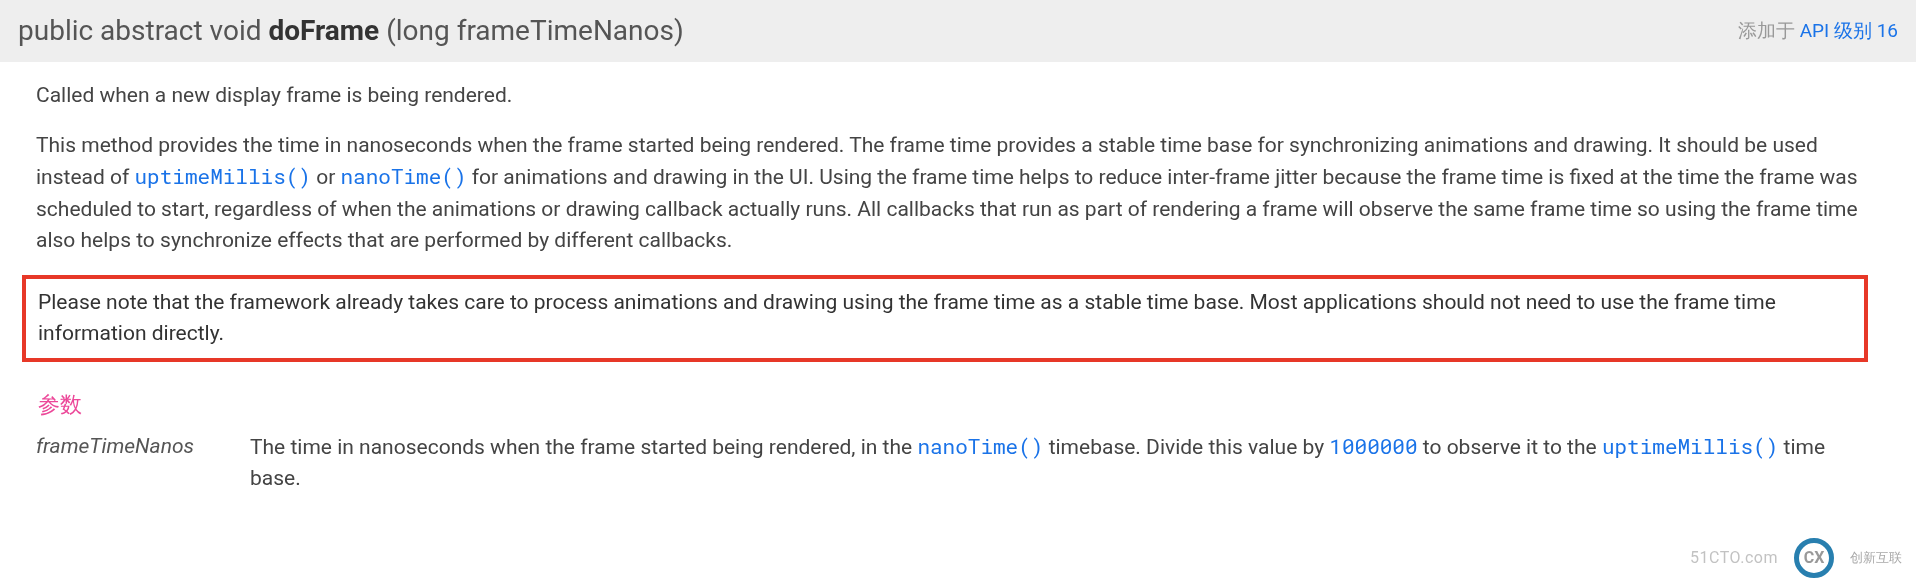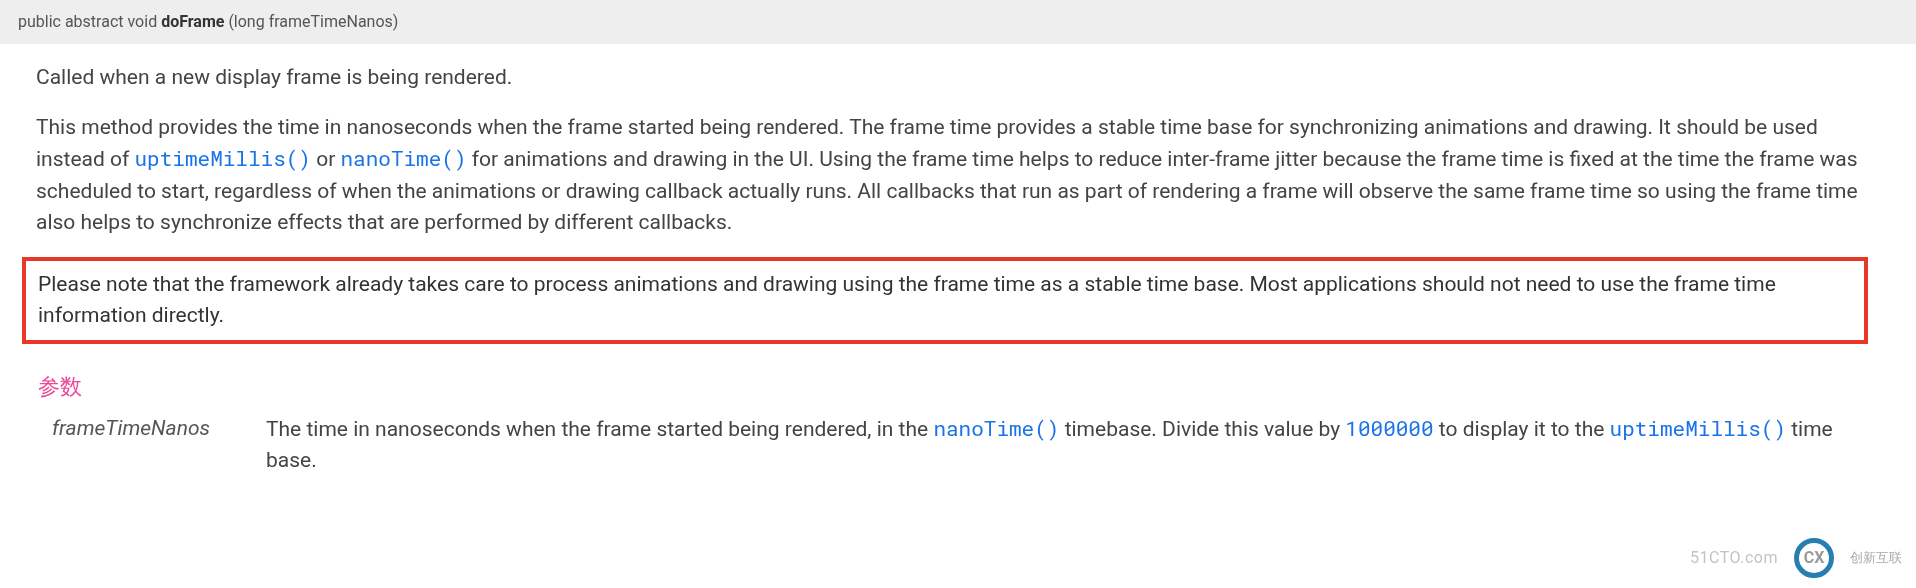--- a/index.html
+++ b/index.html
@@ -13,34 +13,34 @@
     font-size: 21px;
     line-height: 1.5;
   }
   .signature-bar {
     background: #eeeeee;
     padding: 10px 18px;
     display: flex;
     align-items: center;
     justify-content: space-between;
   }
-  .sig-left { font-size: 16px; color: #555; }
+  .sig-left { font-size: 28px; color: #555; }
   .sig-left .bold { font-weight: 700; color: #333; }
   .sig-right { font-size: 19px; color: #999; white-space: nowrap; }
   .sig-right .api-link { color: #1a73e8; }
   .content { padding: 0 48px 18px 36px; }
   .para { margin: 18px 0; color: #444; }
   .codelink { color: #1a73e8; font-family: "Roboto Mono", Menlo, Consolas, monospace; text-align: right; }
   .highlight-box {
     border: 4px solid #e73828;
     padding: 8px 12px;
     margin: 14px 0 26px -14px;
   }
   .params-heading { color: #ec4899; font-size: 22px; margin: 12px 0 8px 2px; }
-  .param-row { display: flex; gap: 24px; margin-left: 16px; }
+  .param-row { display: flex; gap: 24px; }
   .param-name { font-style: italic; color: #555; width: 190px; flex: 0 0 auto; padding-top: 2px; }
   .param-desc { flex: 1 1 auto; color: #444; padding-top: 2px; }
   .watermark {
     position: fixed;
     right: 14px;
     bottom: 10px;
     display: flex;
     align-items: center;
     gap: 16px;
     color: #b8b8b8;
@@ -58,40 +58,43 @@
   }
   .watermark .cn { font-size: 13px; color: #999; }
 </style>
 </head>
 <body>
 
 <div class="signature-bar">
   <div class="sig-left">
     <span>public abstract void </span><span class="bold">doFrame</span><span> (long frameTimeNanos)</span>
   </div>
+  <div class="sig-right">
+    <span>添加于 </span><span class="api-link">API 级别 16</span>
+  </div>
 </div>
 
 <div class="content">
 
   <p class="para">Called when a new display frame is being rendered.</p>
 
   <p class="para">
     <span>This method provides the time in nanoseconds when the frame started being rendered. The frame time provides a stable time base for synchronizing animations and drawing. It should be used instead of </span><span class="codelink">uptimeMillis()</span><span> or </span><span class="codelink">nanoTime()</span><span> for animations and drawing in the UI. Using the frame time helps to reduce inter-frame jitter because the frame time is fixed at the time the frame was scheduled to start, regardless of when the animations or drawing callback actually runs. All callbacks that run as part of rendering a frame will observe the same frame time so using the frame time also helps to synchronize effects that are performed by different callbacks.</span>
   </p>
 
   <div class="highlight-box">
     <span>Please note that the framework already takes care to process animations and drawing using the frame time as a stable time base. Most applications should not need to use the frame time information directly.</span>
   </div>
 
   <div class="params-heading">参数</div>
 
   <div class="param-row">
     <div class="param-name">frameTimeNanos</div>
     <div class="param-desc">
-      <span>The time in nanoseconds when the frame started being rendered, in the </span><span class="codelink">nanoTime()</span><span> timebase. Divide this value by </span><span class="codelink">1000000</span><span> to display it to the </span><span class="codelink">uptimeMillis()</span><span> time base.</span>
+      <span>The time in nanoseconds when the frame started being rendered, in the </span><span class="codelink">nanoTime()</span><span> timebase. Divide this value by </span><span class="codelink">1000000</span><span> to observe it to the </span><span class="codelink">uptimeMillis()</span><span> time base.</span>
     </div>
   </div>
 
 </div>
 
 <div class="watermark">
   <div>
     <div class="url">51CTO.com</div>
   </div>
   <div class="logo">CX</div>

